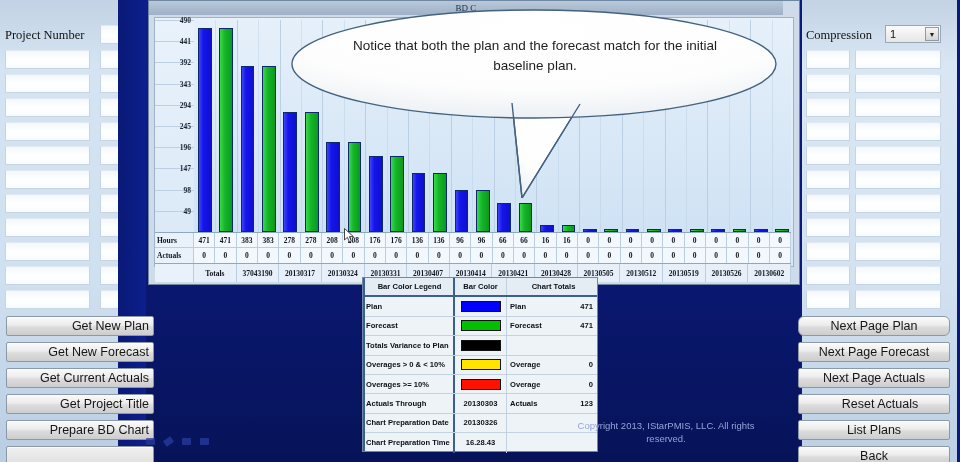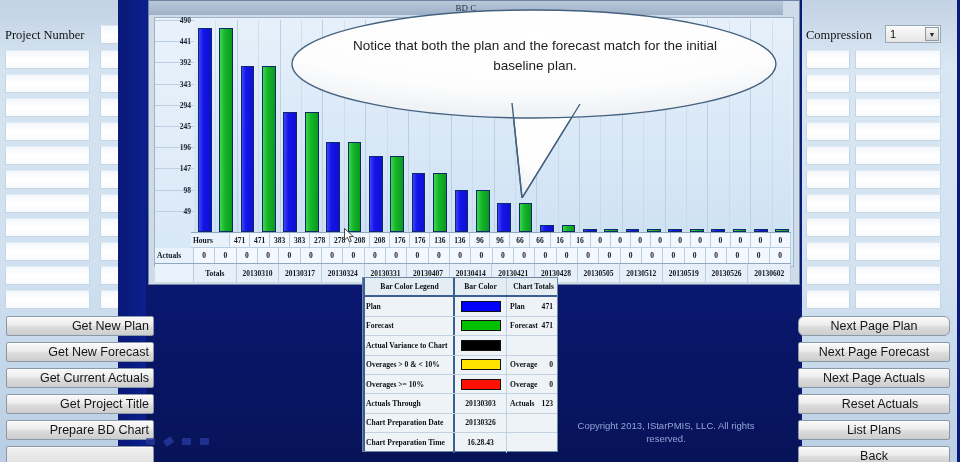--- a/index.html
+++ b/index.html
@@ -133,40 +133,40 @@
     padding-left:2px; background:#e9f2fb; border-right:1px solid #b9cee3;
   }
   #datatable .cell {
     flex:1 1 0; display:flex; align-items:center; justify-content:center;
     border-right:1px solid #b9cee3; background:#f2f8fd;
   }
   #datatable .cell2 {
     flex:2 2 0; display:flex; align-items:center; justify-content:center;
     border-right:1px solid #b9cee3; background:#eef5fc;
   }
-  #row-hours    { top:0;  height:16px; border-top:1px solid #8ea8c2; border-bottom:1px solid #b9cee3;margin-left:36px;}
+  #row-hours    { top:0;  height:16px; border-top:1px solid #8ea8c2; border-bottom:1px solid #b9cee3;}
   #row-actuals  { top:16px; height:16px; border-bottom:1px solid #8ea8c2;}
   #row-dates    { top:32px; height:18px; }
   #row-dates .cell2 { background:#e7f0f9; font-size:7.5px;}
 
   
   #callout-wrap { position:absolute; left:290px; top:8px; width:488px; height:190px; pointer-events:none; }
   #callout-text {
     position:absolute; left:60px; top:28px; width:370px;
     text-align:center;
     font-family:"Liberation Sans", sans-serif;
     font-size:13.5px; color:#1d1d1d; line-height:1.45;
   }
 
   
   #legend {
-    position:absolute; left:362px; top:277px; width:196px; height:175px;
+    position:absolute; left:362px; top:277px; width:236px; height:175px;
     background:#eef3f8;
     border:1px solid #6f87a3;
-    font-family:Liberation Serif, serif;
+    font-family:Liberation Sans, sans-serif;
     font-size:7.6px; font-weight:bold; color:#0c1016;
   }
   #legend .lrow { display:flex; height:19.4px; border-bottom:1px solid #c3d2e1; }
   #legend .lrow:last-child { border-bottom:none; }
   #legend .c1 { flex:0 0 92px; padding-left:3px; display:flex; align-items:center;
     border-right:2px solid #3b5f92; }
   #legend .c2 { flex:0 0 52px; display:flex; align-items:center; justify-content:center;
     border-right:1px solid #c3d2e1; }
   #legend .c3 { flex:0 0 34px; padding-left:3px; display:flex; align-items:center; }
   #legend .c4 { flex:1 1 0; display:flex; align-items:center; justify-content:flex-end; padding-right:4px; }
@@ -450,21 +450,21 @@
           <div class="cell">0</div>
           <div class="cell">0</div>
           <div class="cell">0</div>
           <div class="cell">0</div>
           <div class="cell">0</div>
           <div class="cell">0</div>
         </div>
       <div class="trow" id="row-dates">
         <div class="rh"></div>
       <div class="cell2">Totals</div>
-          <div class="cell2">20130310</div>
+          <div class="cell2">37043190</div>
           <div class="cell2">20130317</div>
           <div class="cell2">20130324</div>
           <div class="cell2">20130331</div>
           <div class="cell2">20130407</div>
           <div class="cell2">20130414</div>
           <div class="cell2">20130421</div>
           <div class="cell2">20130428</div>
           <div class="cell2">20130505</div>
           <div class="cell2">20130512</div>
           <div class="cell2">20130519</div>
@@ -510,21 +510,21 @@
       </div>
       <div class="lrow">
         <div class="c1">Forecast</div>
         <div class="c2">
           <div class="swatch" style="background: rgb(0, 192, 0);"></div>
         </div>
         <div class="c3">Forecast</div>
         <div class="c4">471</div>
       </div>
       <div class="lrow">
-        <div class="c1">Actual Variance to Chart</div>
+        <div class="c1">Totals Variance to Plan</div>
         <div class="c2">
           <div class="swatch" style="background: rgb(0, 0, 0);"></div>
         </div>
         <div class="c3"></div>
         <div class="c4"></div>
       </div>
       <div class="lrow">
         <div class="c1">Overages &gt; 0 &amp; &lt; 10%</div>
         <div class="c2">
           <div class="swatch" style="background: rgb(255, 228, 0);"></div>

